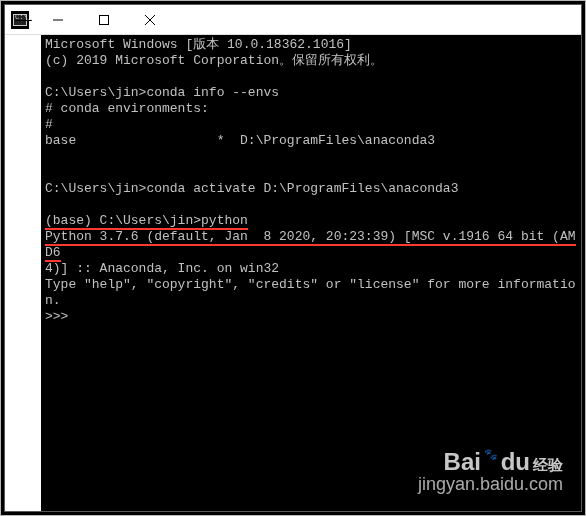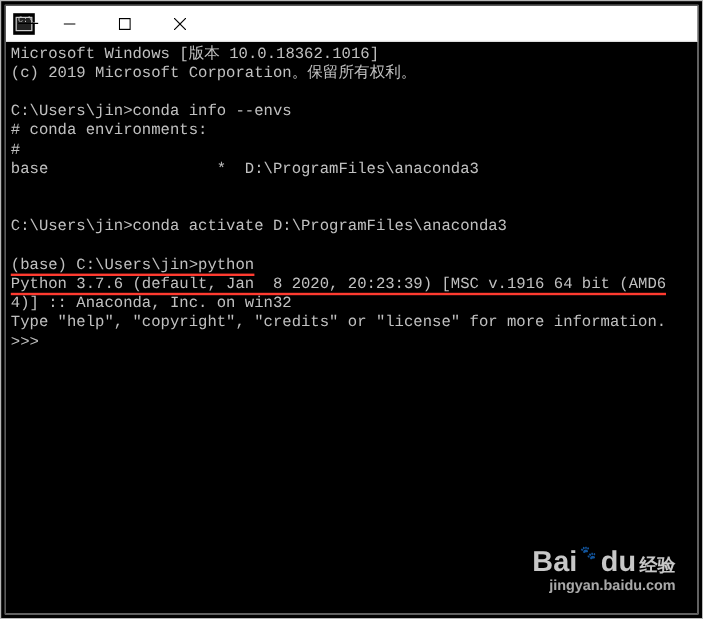--- a/index.html
+++ b/index.html
@@ -72,20 +72,21 @@
   .title-btn svg { width: 10px; height: 10px; }
   .term {
     flex: 1;
     background: #000;
     color: #c0c0c0;
     padding: 2px 4px;
     line-height: 16px;
     white-space: pre-wrap;
     word-break: break-all;
     overflow: hidden;
+    margin-left: 36px;
   }
   .red-underline {
     border-bottom: 2px solid #ff3b30;
   }
   .watermark {
     position: absolute;
     right: 22px;
     bottom: 20px;
     text-align: right;
     color: rgba(255,255,255,0.78);
@@ -101,24 +102,23 @@
   }
   .watermark .cn {
     font-size: 15px;
   }
   .watermark .paw {
     font-size: 11px;
     position: relative;
     top: -12px;
   }
   .watermark .url {
-    font-size: 12px;
+    font-size: 18px;
     opacity: 0.85;
     margin-top: -2px;
-    font-weight: bold;
   }
 </style>
 </head>
 <body>
 
 <div class="window">
 
   <div class="titlebar">
     <div class="title-icon">
       <div class="title-icon-inner">C:\_</div>

